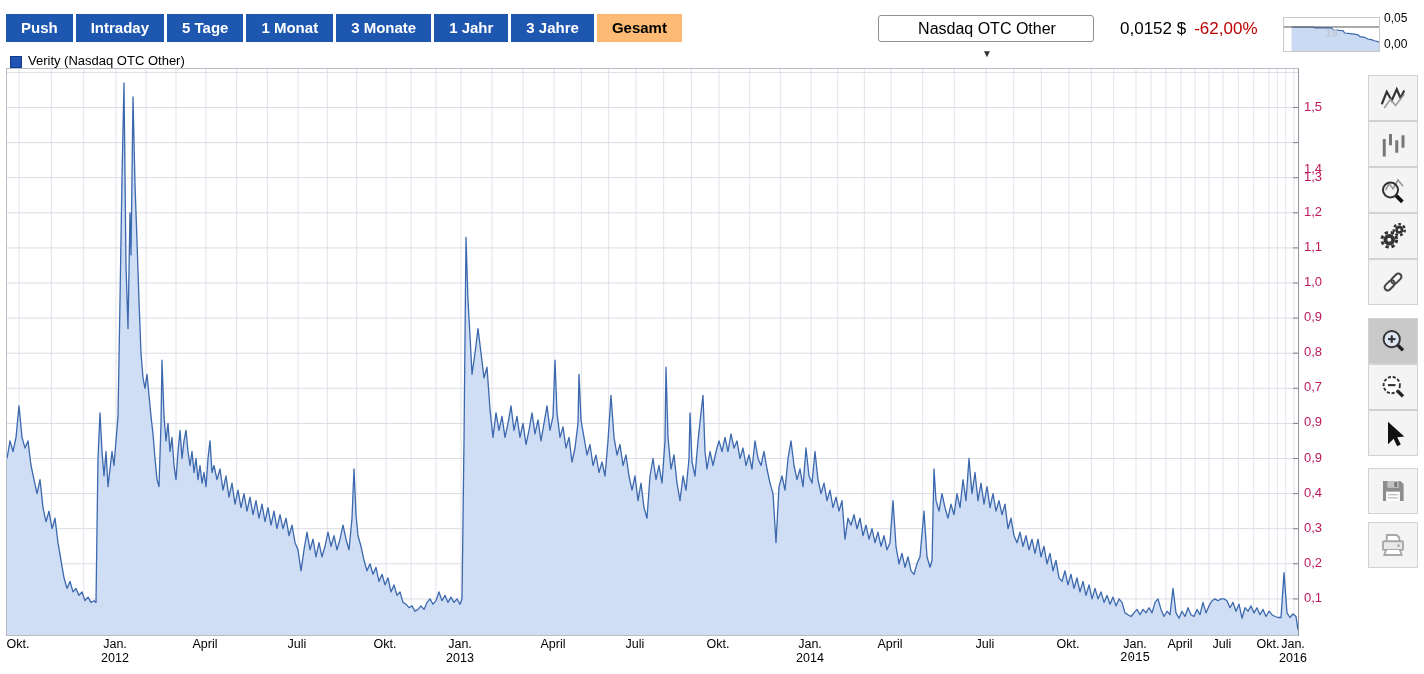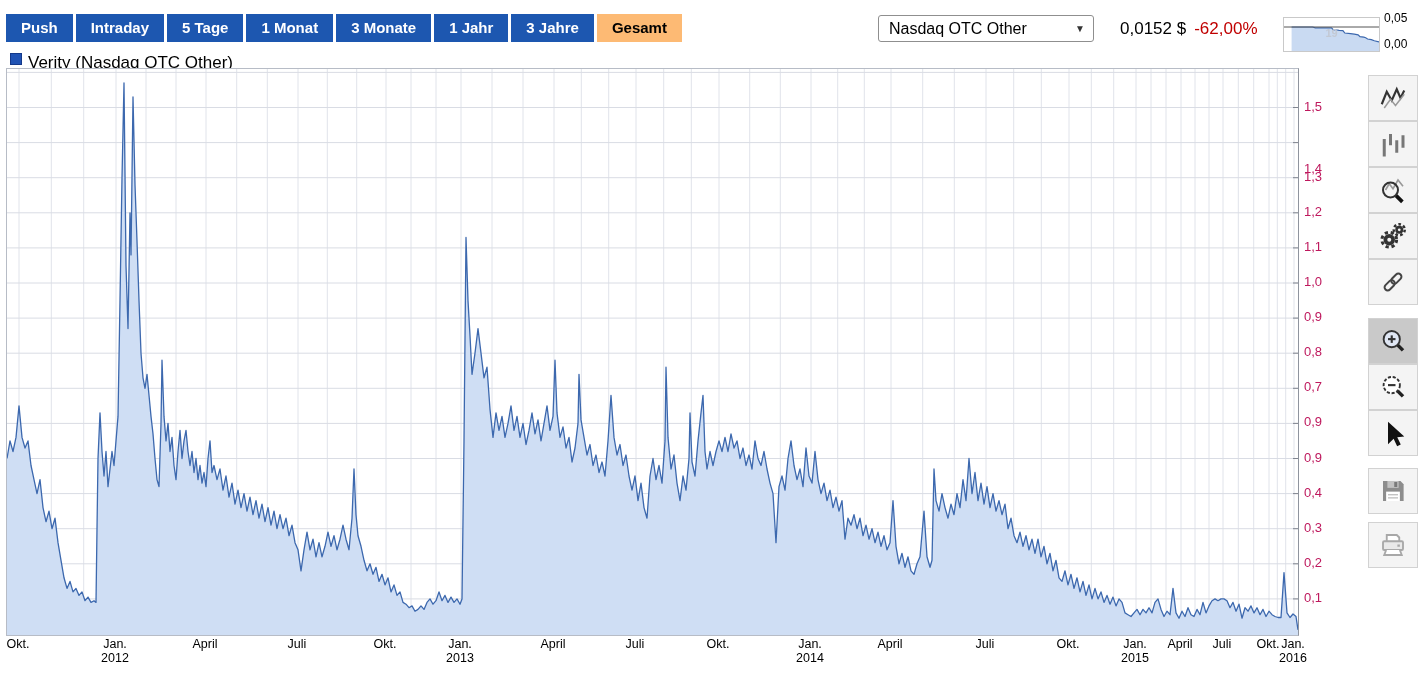--- a/index.html
+++ b/index.html
@@ -7,35 +7,35 @@
 
   
   #range-toolbar{position:absolute;left:6px;top:14px;display:flex;gap:3px;}
   .tbtn{background:#1d57b0;color:#fff;font-weight:bold;font-size:15px;height:28px;line-height:28px;
         padding:0 15px;cursor:pointer;white-space:nowrap;}
   .tbtn-active{background:#fdba74;color:#000;}
 
   
   .dropdown{position:absolute;left:878px;top:15px;width:216px;height:27px;box-sizing:border-box;
             border:1px solid #8f8f8f;border-radius:3px;background:#fff;font-size:16px;line-height:25px;
-            padding:0 8px 0 10px;display:flex;justify-content:space-between;align-items:center;cursor:pointer;}
+            padding:0 8px 0 10px;display:flex;justify-content:space-between;align-items:center;cursor:pointer;flex-direction:column;}
   .dropdown .arrow{font-size:10px;color:#333;}
 
   
   .quote{position:absolute;left:1120px;top:19px;font-size:17px;display:flex;gap:8px;white-space:nowrap;}
   .quote .chg{color:#c00000;}
 
   
   .spark{position:absolute;left:1283px;top:17px;width:95px;height:33px;border:1px solid #c9c9c9;background:#fff;font-weight:bold;}
   .spark .wm{position:absolute;left:0;right:0;top:9px;text-align:center;color:#c3c9d4;font-size:11px;}
   .slabel{position:absolute;left:1384px;font-size:12px;color:#000;}
   .slabel-top{top:11px;text-align:center;} .slabel-bottom{top:37px;}
 
   
-  .legend{position:absolute;left:10px;top:53px;display:flex;align-items:flex-start;gap:6px;font-size:17px;color:#000;}
+  .legend{position:absolute;left:10px;top:53px;display:flex;align-items:flex-end;gap:6px;font-size:13px;color:#000;}
   .legend .sw{width:10px;height:10px;background:#2053b4;border:1px solid #14398a;}
 
   
   .plot{position:absolute;left:6px;top:68px;width:1291px;height:566px;background:#fff;
         border:1px solid #b7bcc6;border-right:1px solid #8f949e;box-sizing:content-box;}
 
   
   .ylab{position:absolute;left:1304px;font-size:13px;color:#be185d;}
   #xlabels{position:absolute;left:6px;top:637px;width:1340px;height:32px;}
   .xlab{position:absolute;top:0;transform:translateX(-50%);font-size:12.5px;color:#000;white-space:nowrap;}
@@ -209,21 +209,21 @@
       <div class="xlab xyear" style="left: 454px;">2013</div>
       <div class="xlab" style="left: 547px;">April</div>
       <div class="xlab" style="left: 629px;">Juli</div>
       <div class="xlab" style="left: 712px;">Okt.</div>
       <div class="xlab" style="left: 804px;">Jan.</div>
       <div class="xlab xyear" style="left: 804px;">2014</div>
       <div class="xlab" style="left: 884px;">April</div>
       <div class="xlab" style="left: 979px;">Juli</div>
       <div class="xlab" style="left: 1062px;">Okt.</div>
       <div class="xlab" style="left: 1129px;">Jan.</div>
-      <div class="xlab xyear" style="left: 1129px;">2015</div>
+      <div class="xlab xyear" style="left: 1129px; font-family: Liberation Mono, monospace;">2015</div>
       <div class="xlab" style="left: 1174px;">April</div>
       <div class="xlab" style="left: 1216px;">Juli</div>
       <div class="xlab" style="left: 1262px;">Okt.</div>
       <div class="xlab" style="left: 1287px;">Jan.</div>
       <div class="xlab xyear" style="left: 1287px;">2016</div>
     </div>
 
   <div class="tool" style="top:75px">
     <svg width="30" height="30" viewBox="0 0 24 24">
       <polyline points="3,17 7,7 11,14 15,5 18,12 21,6" fill="none" stroke="#333" stroke-width="1.7"></polyline>

